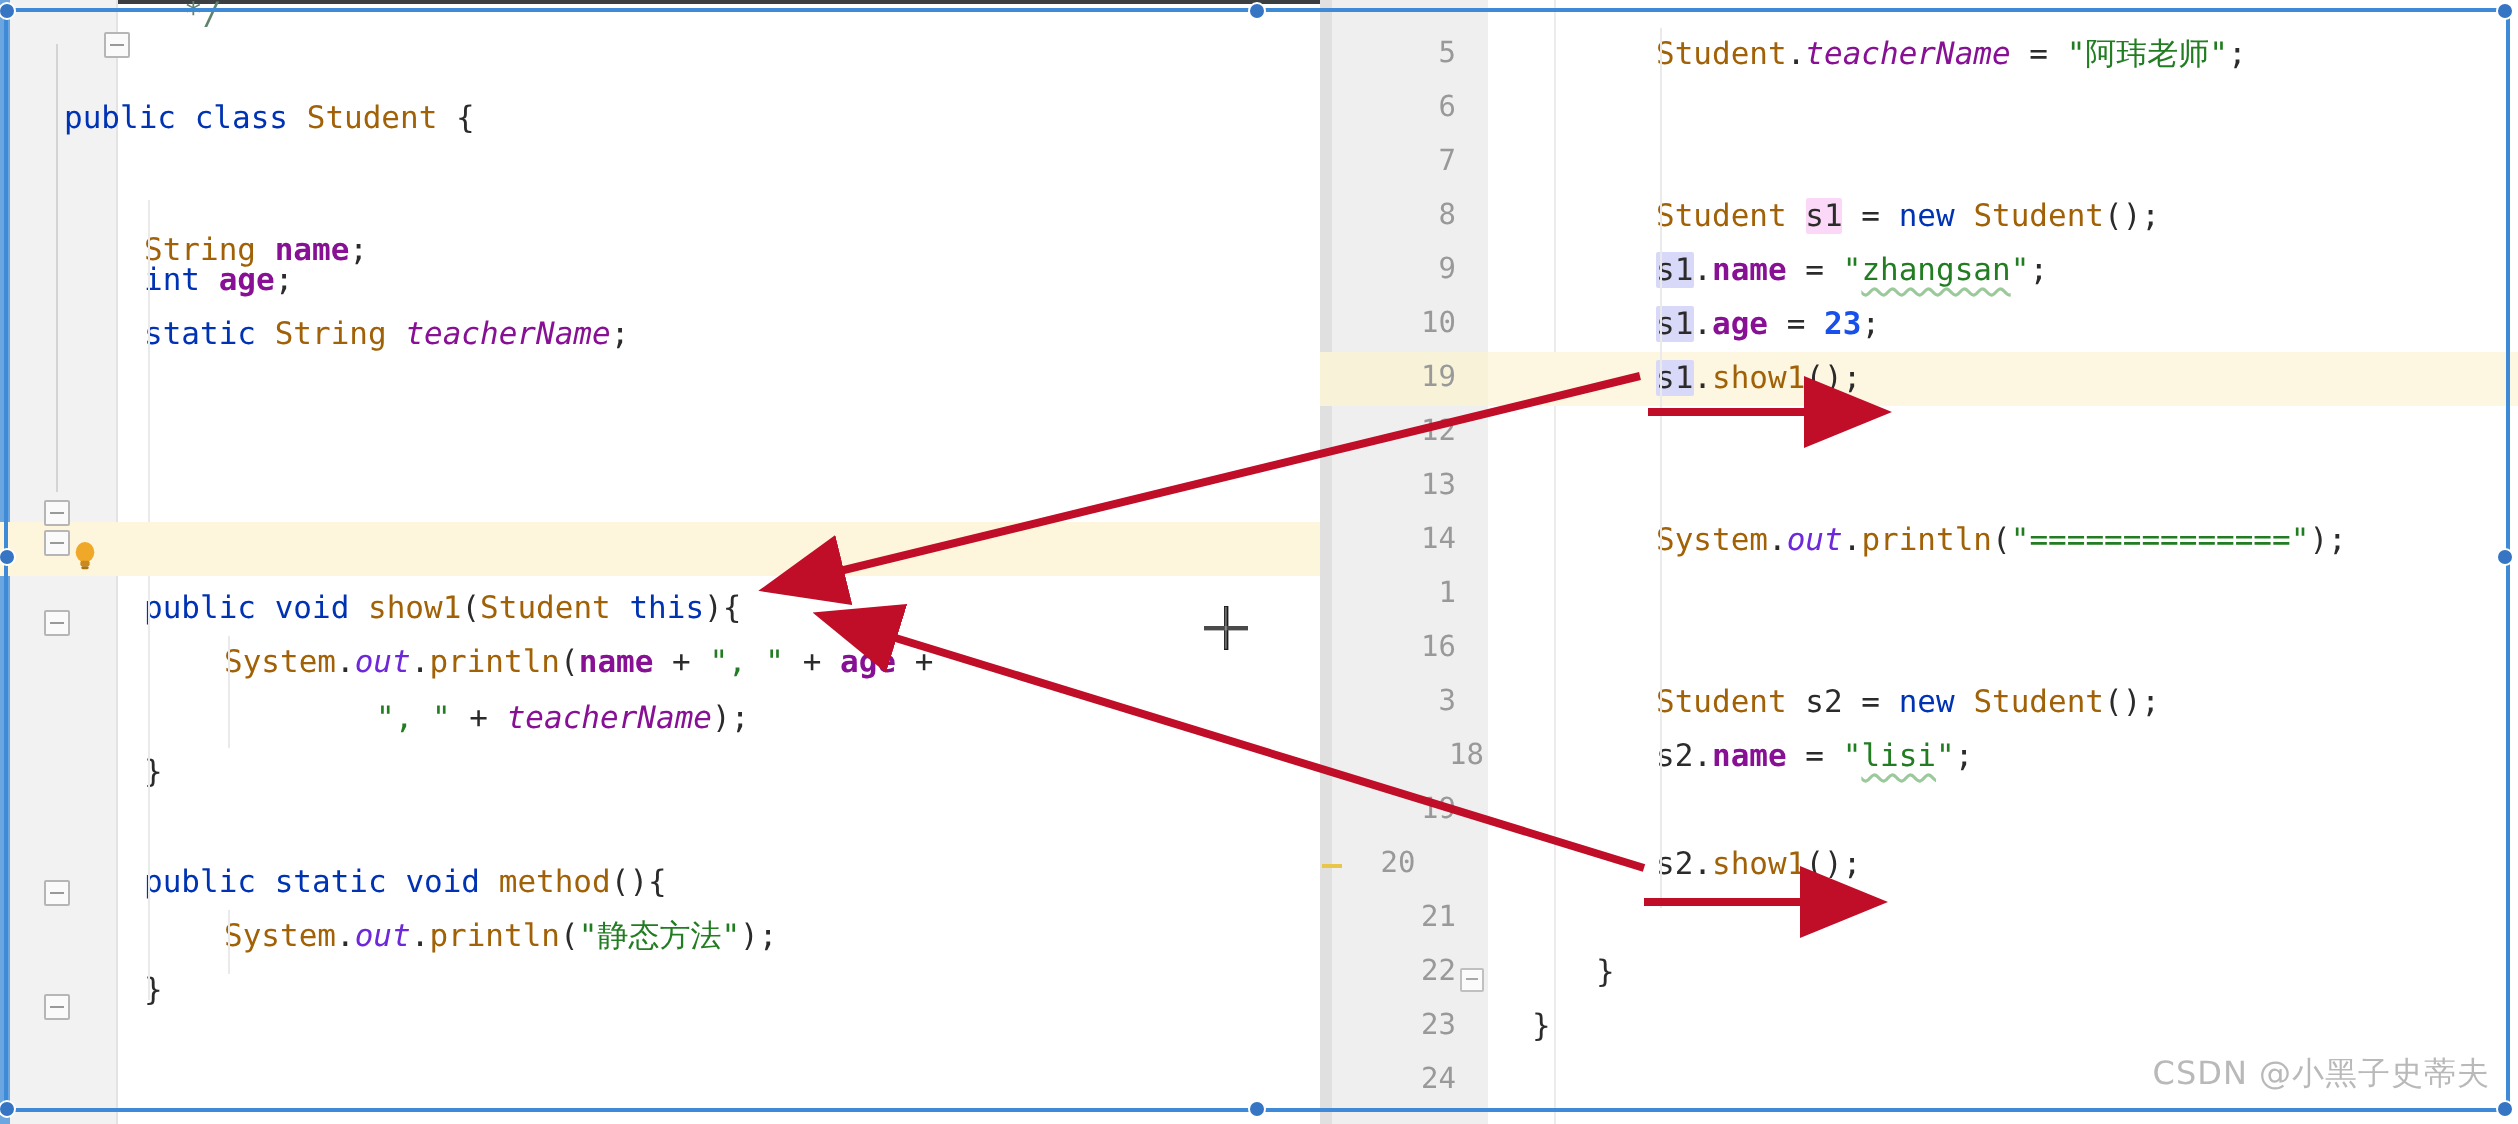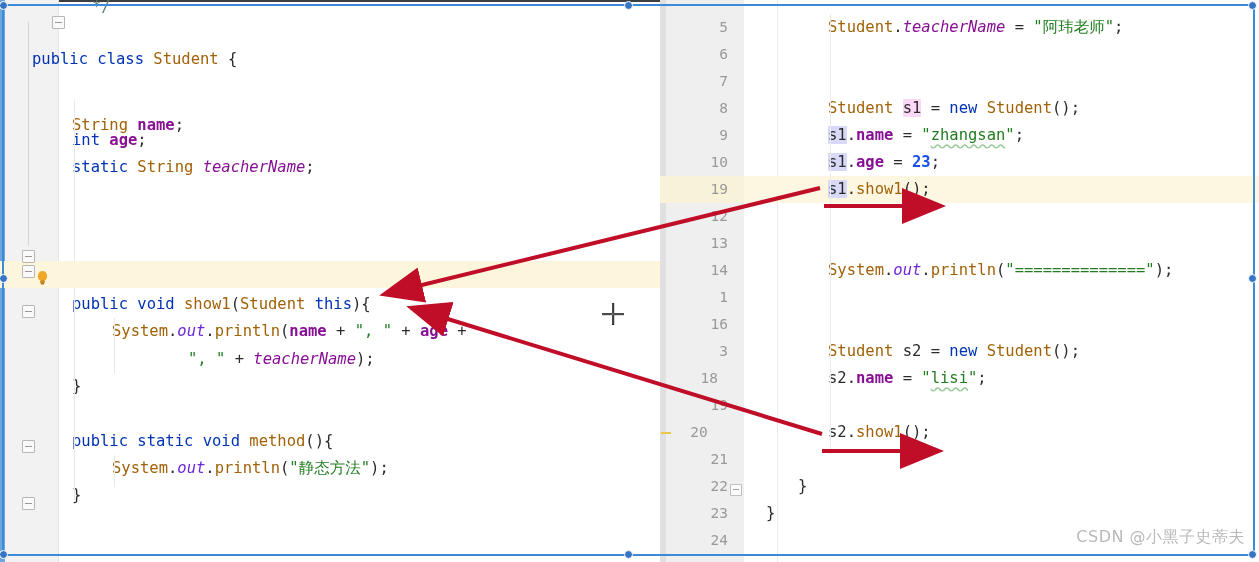--- a/index.html
+++ b/index.html
@@ -213,21 +213,21 @@
     <div class="num" style="left:10px;top:95px;">8</div>
     <div class="num" style="left:10px;top:122px;">9</div>
     <div class="num" style="left:10px;top:149px;">10</div>
     <div class="num" style="left:10px;top:176px;">19</div>
     <div class="num" style="left:10px;top:203px;">12</div>
     <div class="num" style="left:10px;top:230px;">13</div>
     <div class="num" style="left:10px;top:257px;">14</div>
     <div class="num" style="left:10px;top:284px;">1</div>
     <div class="num" style="left:10px;top:311px;">16</div>
     <div class="num" style="left:10px;top:338px;">3</div>
-    <div class="num" style="left:0;top:365px;text-align:right;">18</div>
+    <div class="num" style="left:24px;top:365px;text-align:right;">18</div>
     <div class="num" style="left:10px;top:392px;">19</div>
     <div class="num" style="left:10px;top:419px;text-align:center;">20</div>
     <div class="num" style="left:10px;top:446px;">21</div>
     <div class="num" style="left:10px;top:473px;">22</div>
     <div class="num" style="left:10px;top:500px;">23</div>
     <div class="num" style="left:10px;top:527px;">24</div>
 
     <div class="scrollmark" style="top:432px;"></div>
 
     <div class="rfold" style="left:70px;top:484px;"></div>

